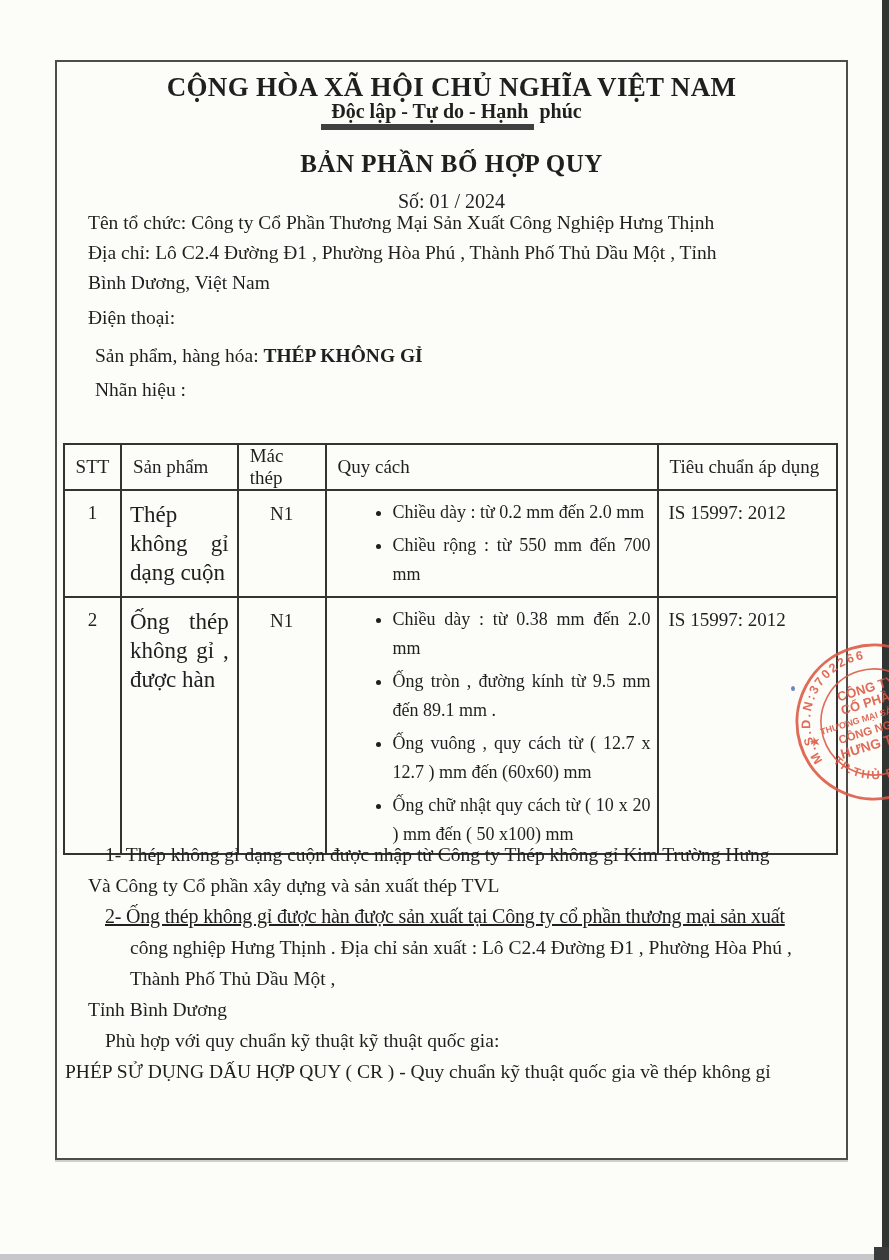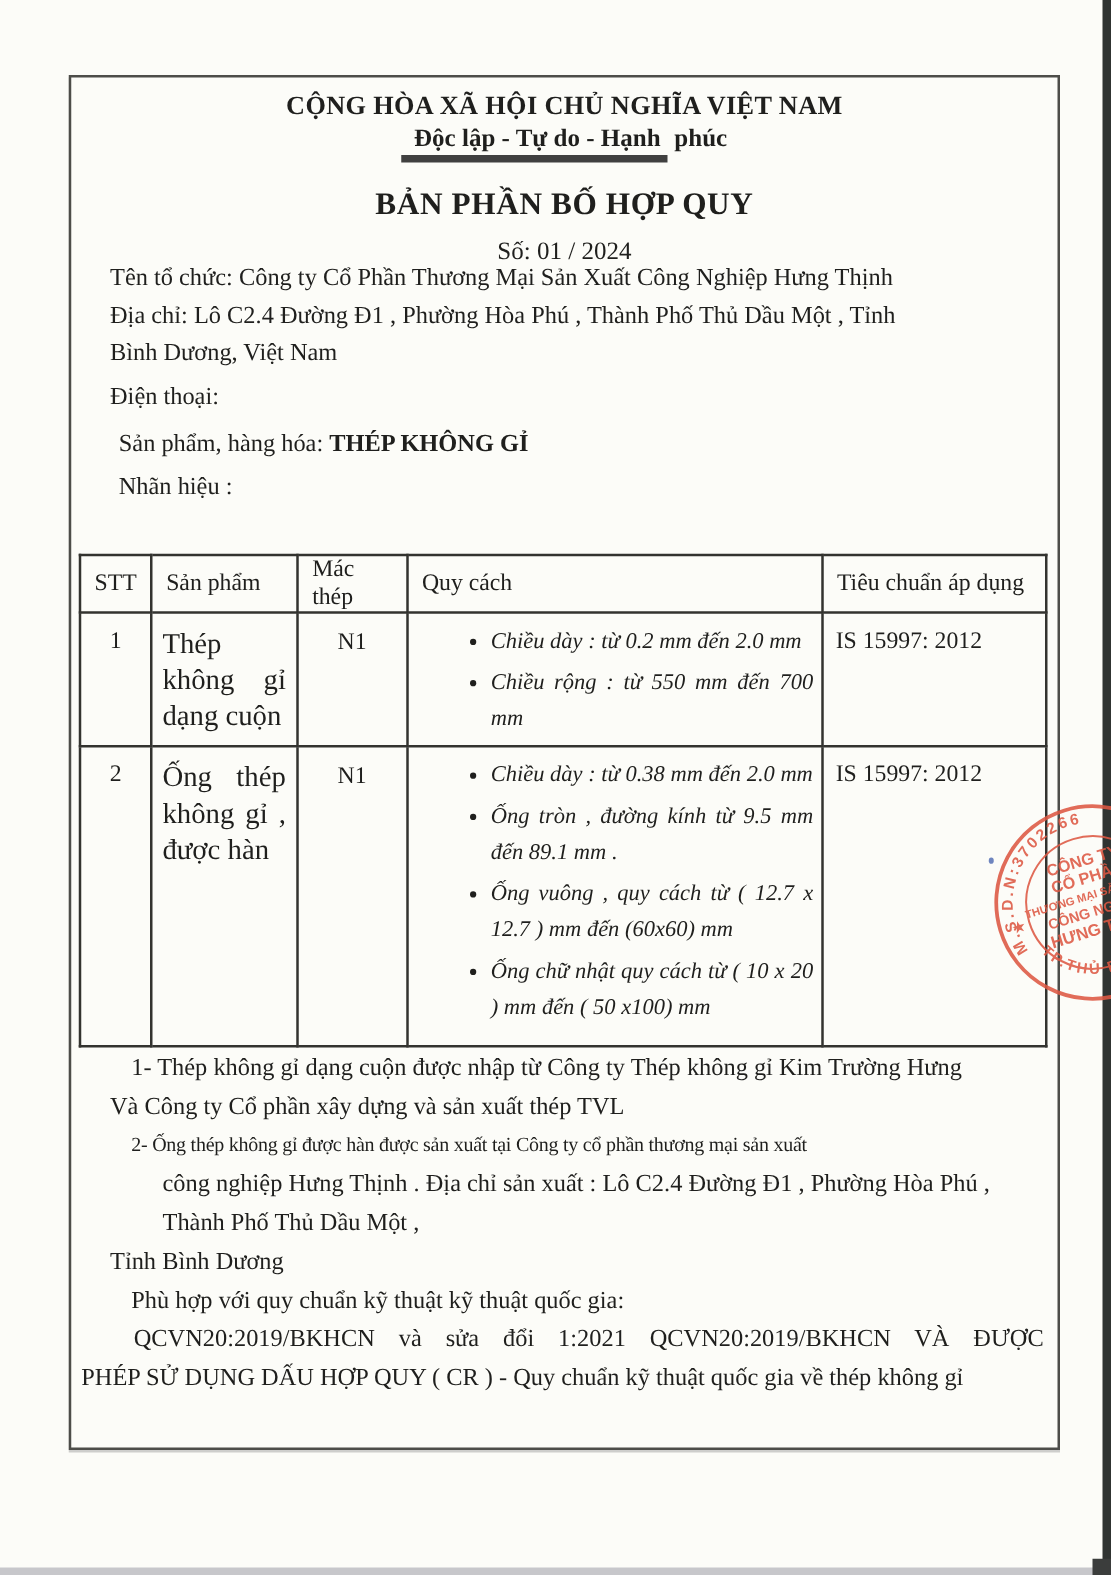--- a/index.html
+++ b/index.html
@@ -12,21 +12,21 @@
     color:#1f1f1d;
   }
   
   .edge-right  { position:absolute; left:882px; top:0; width:7px; height:1260px; background:#303432; }
   .edge-bottom { position:absolute; left:0; top:1254px; width:889px; height:6px; background:#c7c7cb; }
   .edge-corner { position:absolute; left:874px; top:1247px; width:15px; height:13px; background:#3b3d3c; }
   
   .frame { position:absolute; left:55px; top:60px; width:793px; height:1100px; border:2px solid #4d4d49; box-shadow:0 2px 0 rgba(150,150,150,.45); }
 
   .centered { position:absolute; left:55px; width:793px; text-align:center; }
-  .republic   { top:72px;  font-size:21px; font-weight:bold; letter-spacing:.3px; }
+  .republic   { top:72px;  font-size:27px; font-weight:bold; letter-spacing:.3px; }
   .motto      { top:100px; font-size:20px; font-weight:bold; }
   .motto .u   { border-bottom:6px solid #404040; padding:0 6px 2px 10px; }
   .doc-title  { top:150px; font-size:25px; font-weight:bold; letter-spacing:.5px; }
   .doc-number { top:190px; font-size:20px; }
 
   .info { position:absolute; left:88px; top:208px; width:760px; font-size:19.5px; line-height:30px; }
   .info p { margin:0; }
   .info .gap-sm { margin-top:5px; }
   .info .gap-md { margin-top:8px; }
   .info .gap-xs { margin-top:4px; }
@@ -35,29 +35,29 @@
 
   .tbl-wrap { position:absolute; left:63px; top:443px; }
   table { border-collapse:collapse; width:775px; font-size:19px; }
   th, td { border:2px solid #33332f; vertical-align:top; font-weight:normal; }
   th { height:44px; vertical-align:middle; text-align:left; padding:0 4px 0 11px; }
   th.c { text-align:center; padding-left:4px; }
   td.stt { text-align:center; padding-top:11px; }
   td.sp  { padding:9px 8px; text-align:justify; font-size:23px; line-height:29px; }
   td.mt  { text-align:center; padding-top:12px; }
   td.qc ul { margin:7px 0 0 0; padding:0 6px 0 66px; list-style:disc; }
-  td.qc li { text-align:justify; font-size:18px; line-height:29px; margin-bottom:4px;font-style:italic; }
+  td.qc li { text-align:justify; font-size:18px; line-height:29px; margin-bottom:4px; }
   td.tc  { padding:11px 4px 0 10px; }
 
   .notes { position:absolute; left:65px; top:839px; width:780px; font-size:19.5px; line-height:31px; }
   .notes div { white-space:nowrap; }
   .n-ind1 { padding-left:40px; }
   .n-ind2 { padding-left:23px; }
   .n-ind3 { padding-left:65px; }
-  .n-tight { font-size:16px; letter-spacing:-0.2px; }
+  .n-tight { font-size:20px; letter-spacing:-0.2px;text-decoration:underline; }
   .n-just { margin-left:42px; width:728px; white-space:normal !important;
             text-align:justify; text-align-last:justify; }
 
   .stamp { position:absolute; left:754px; top:602px; width:240px; height:240px; opacity:.88; }
   .ink-dot { position:absolute; left:791px; top:686px; width:4px; height:5px; border-radius:50%; background:#4a66b0; opacity:.8; }
 </style>
 </head>
 <body>
 
 <div class="edge-right"></div>
@@ -128,21 +128,20 @@
 </div>
 
 <div class="notes">
   <div class="n-ind1">1- Thép không gỉ dạng cuộn được nhập từ Công ty Thép không gỉ Kim Trường Hưng</div>
   <div class="n-ind2">Và Công ty Cổ phần xây dựng và sản xuất thép TVL</div>
   <div class="n-ind1 n-tight">2- Ống thép không gỉ được hàn được sản xuất tại Công ty cổ phần thương mại sản xuất</div>
   <div class="n-ind3">công nghiệp Hưng Thịnh . Địa chỉ sản xuất : Lô C2.4 Đường Đ1 , Phường Hòa Phú ,</div>
   <div class="n-ind3">Thành Phố Thủ Dầu Một ,</div>
   <div class="n-ind2">Tỉnh Bình Dương</div>
   <div class="n-ind1">Phù hợp với quy chuẩn kỹ thuật kỹ thuật quốc gia:</div>
-  <div class="n-just">QCVN20:2019/BKHCN và sửa đổi 1:2021 QCVN20:2019/BKHCN VÀ ĐƯỢC</div>
   <div>PHÉP SỬ DỤNG DẤU HỢP QUY ( CR ) -  Quy chuẩn kỹ thuật quốc gia về thép không gỉ</div>
 </div>
 
 <svg class="stamp" viewBox="-120 -120 240 240" xmlns="http://www.w3.org/2000/svg">
   <g transform="rotate(-17)" fill="none" stroke="#dd5843">
     <circle cx="0" cy="0" r="77" stroke-width="3"></circle>
     <circle cx="0" cy="0" r="53" stroke-width="1.6"></circle>
     <path id="arcTop" d="M -60.1 21.9 A 64 64 0 0 1 52.4 -36.7" stroke="none"></path>
     <path id="arcBot" d="M -51.7 24.1 A 57 57 0 0 0 51.7 24.1" stroke="none"></path>
     <text font-family="Liberation Sans, sans-serif" font-size="12.5" font-weight="bold" fill="#dd5843" stroke="none" letter-spacing="2.2">

